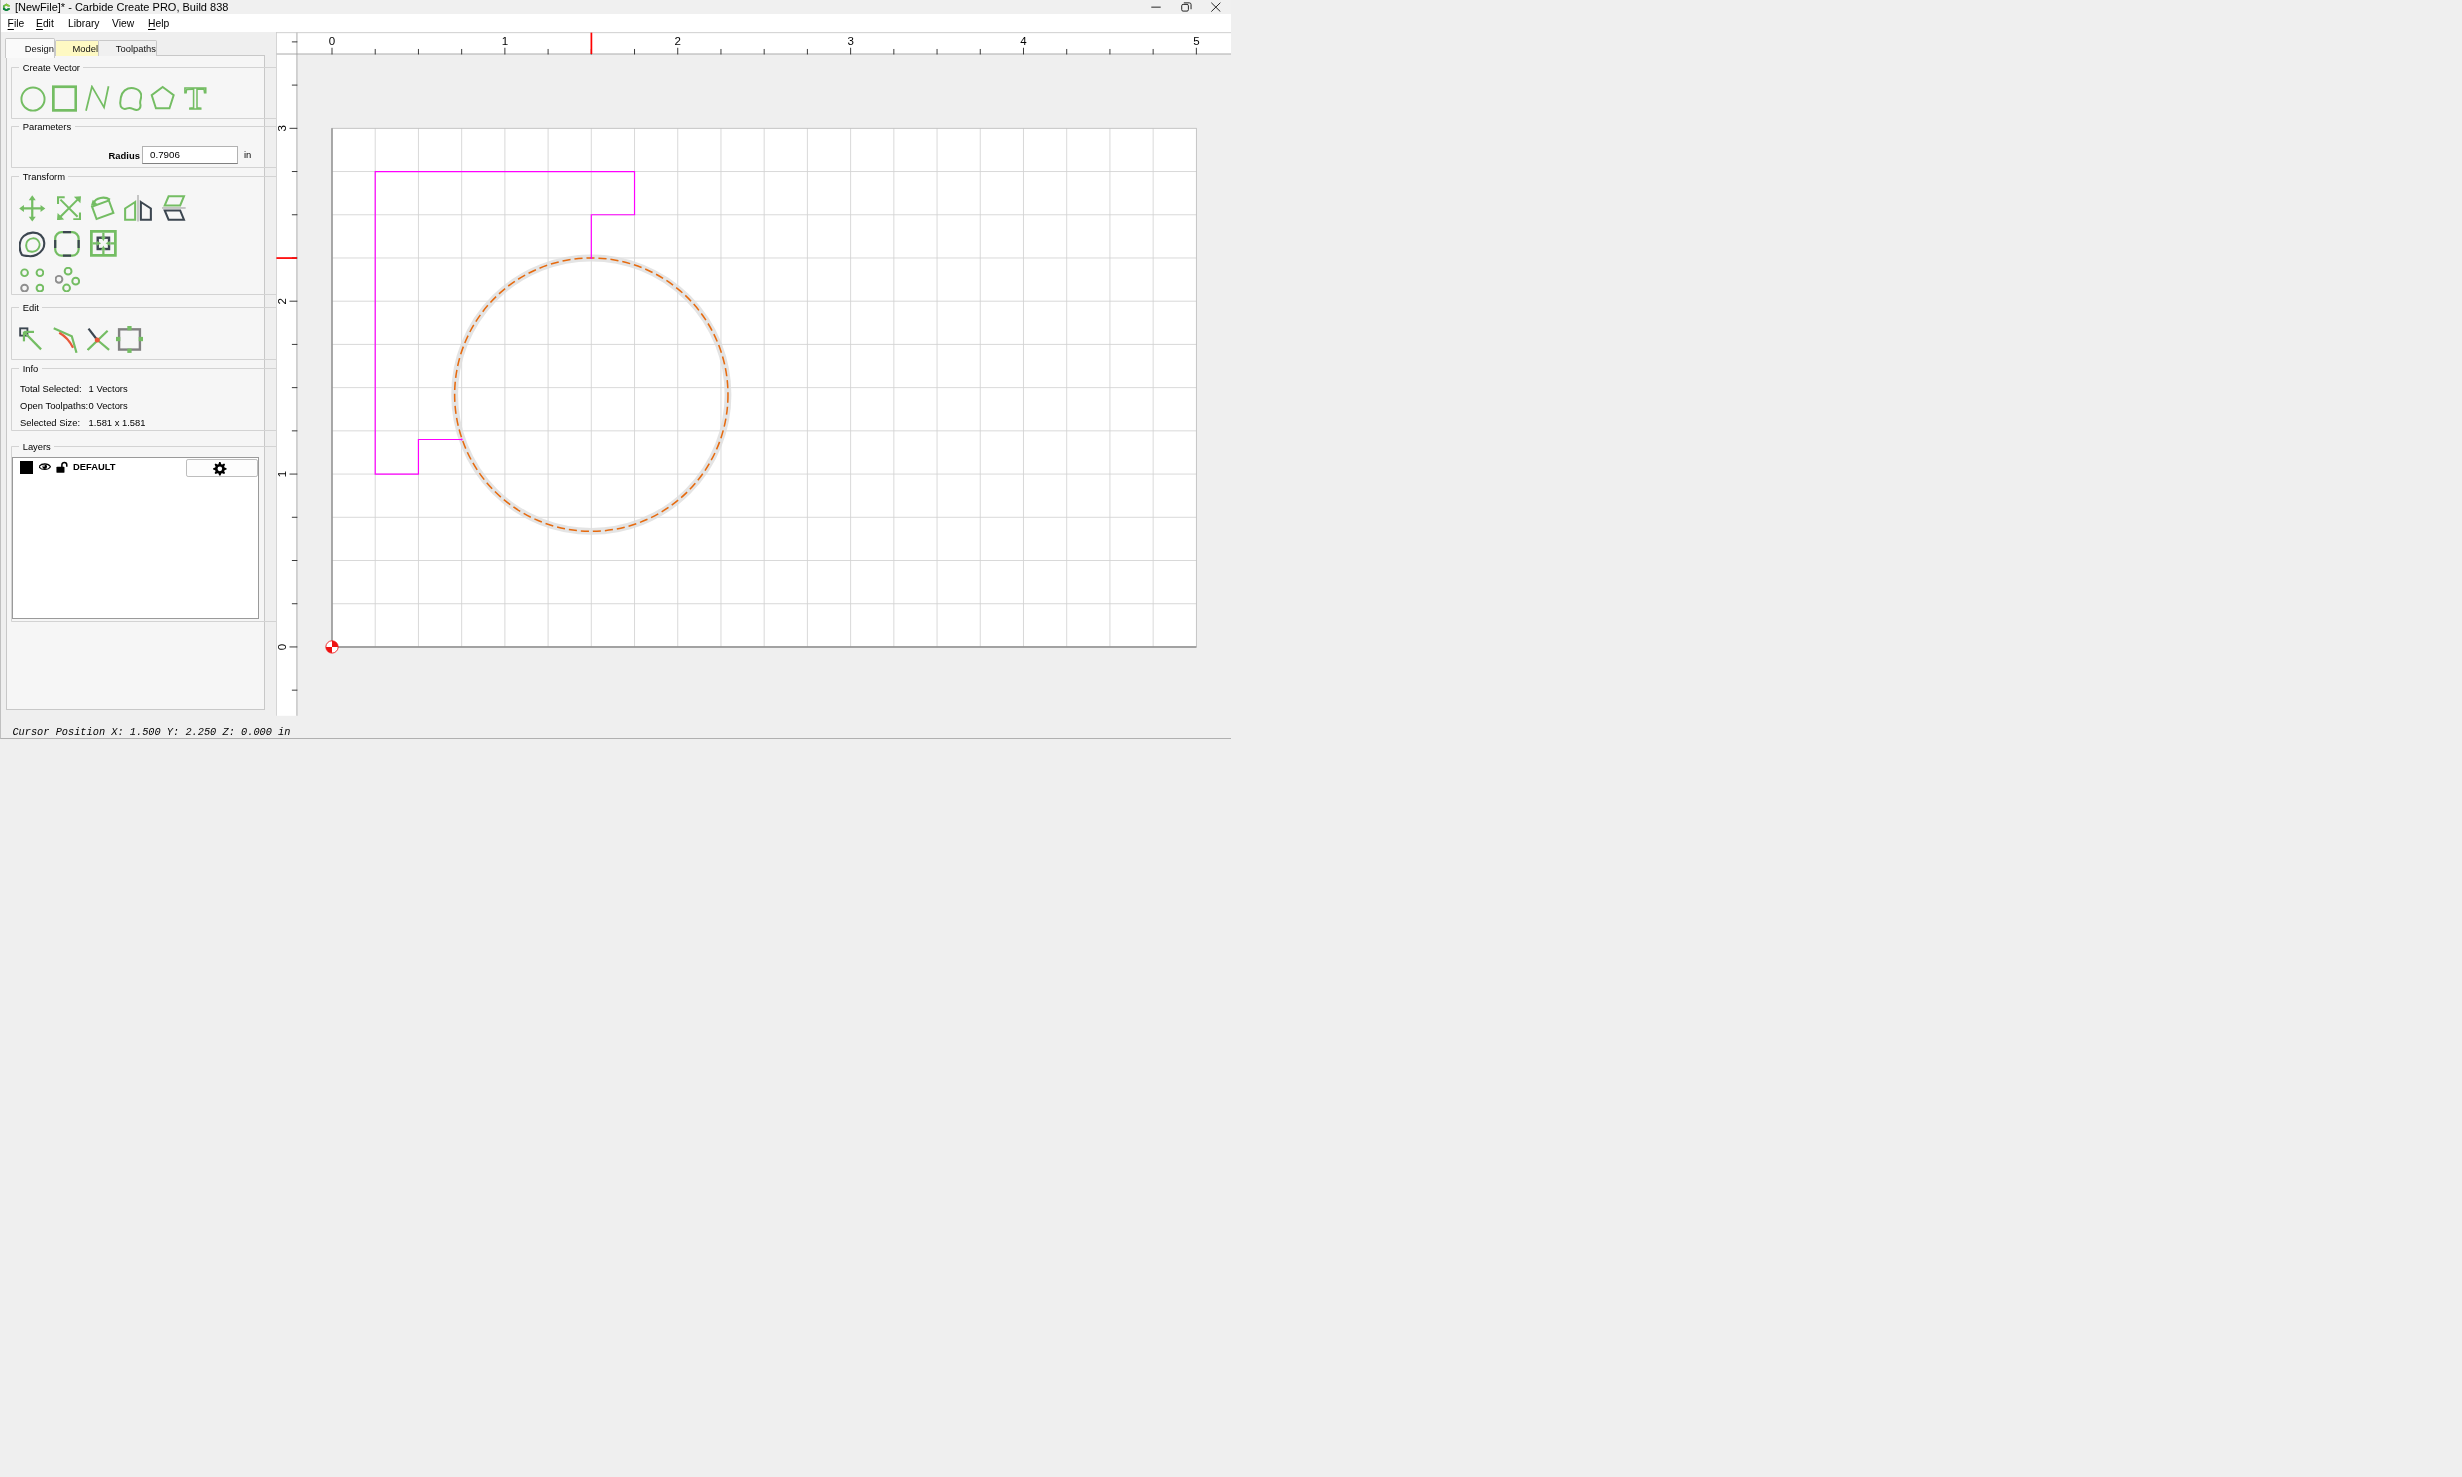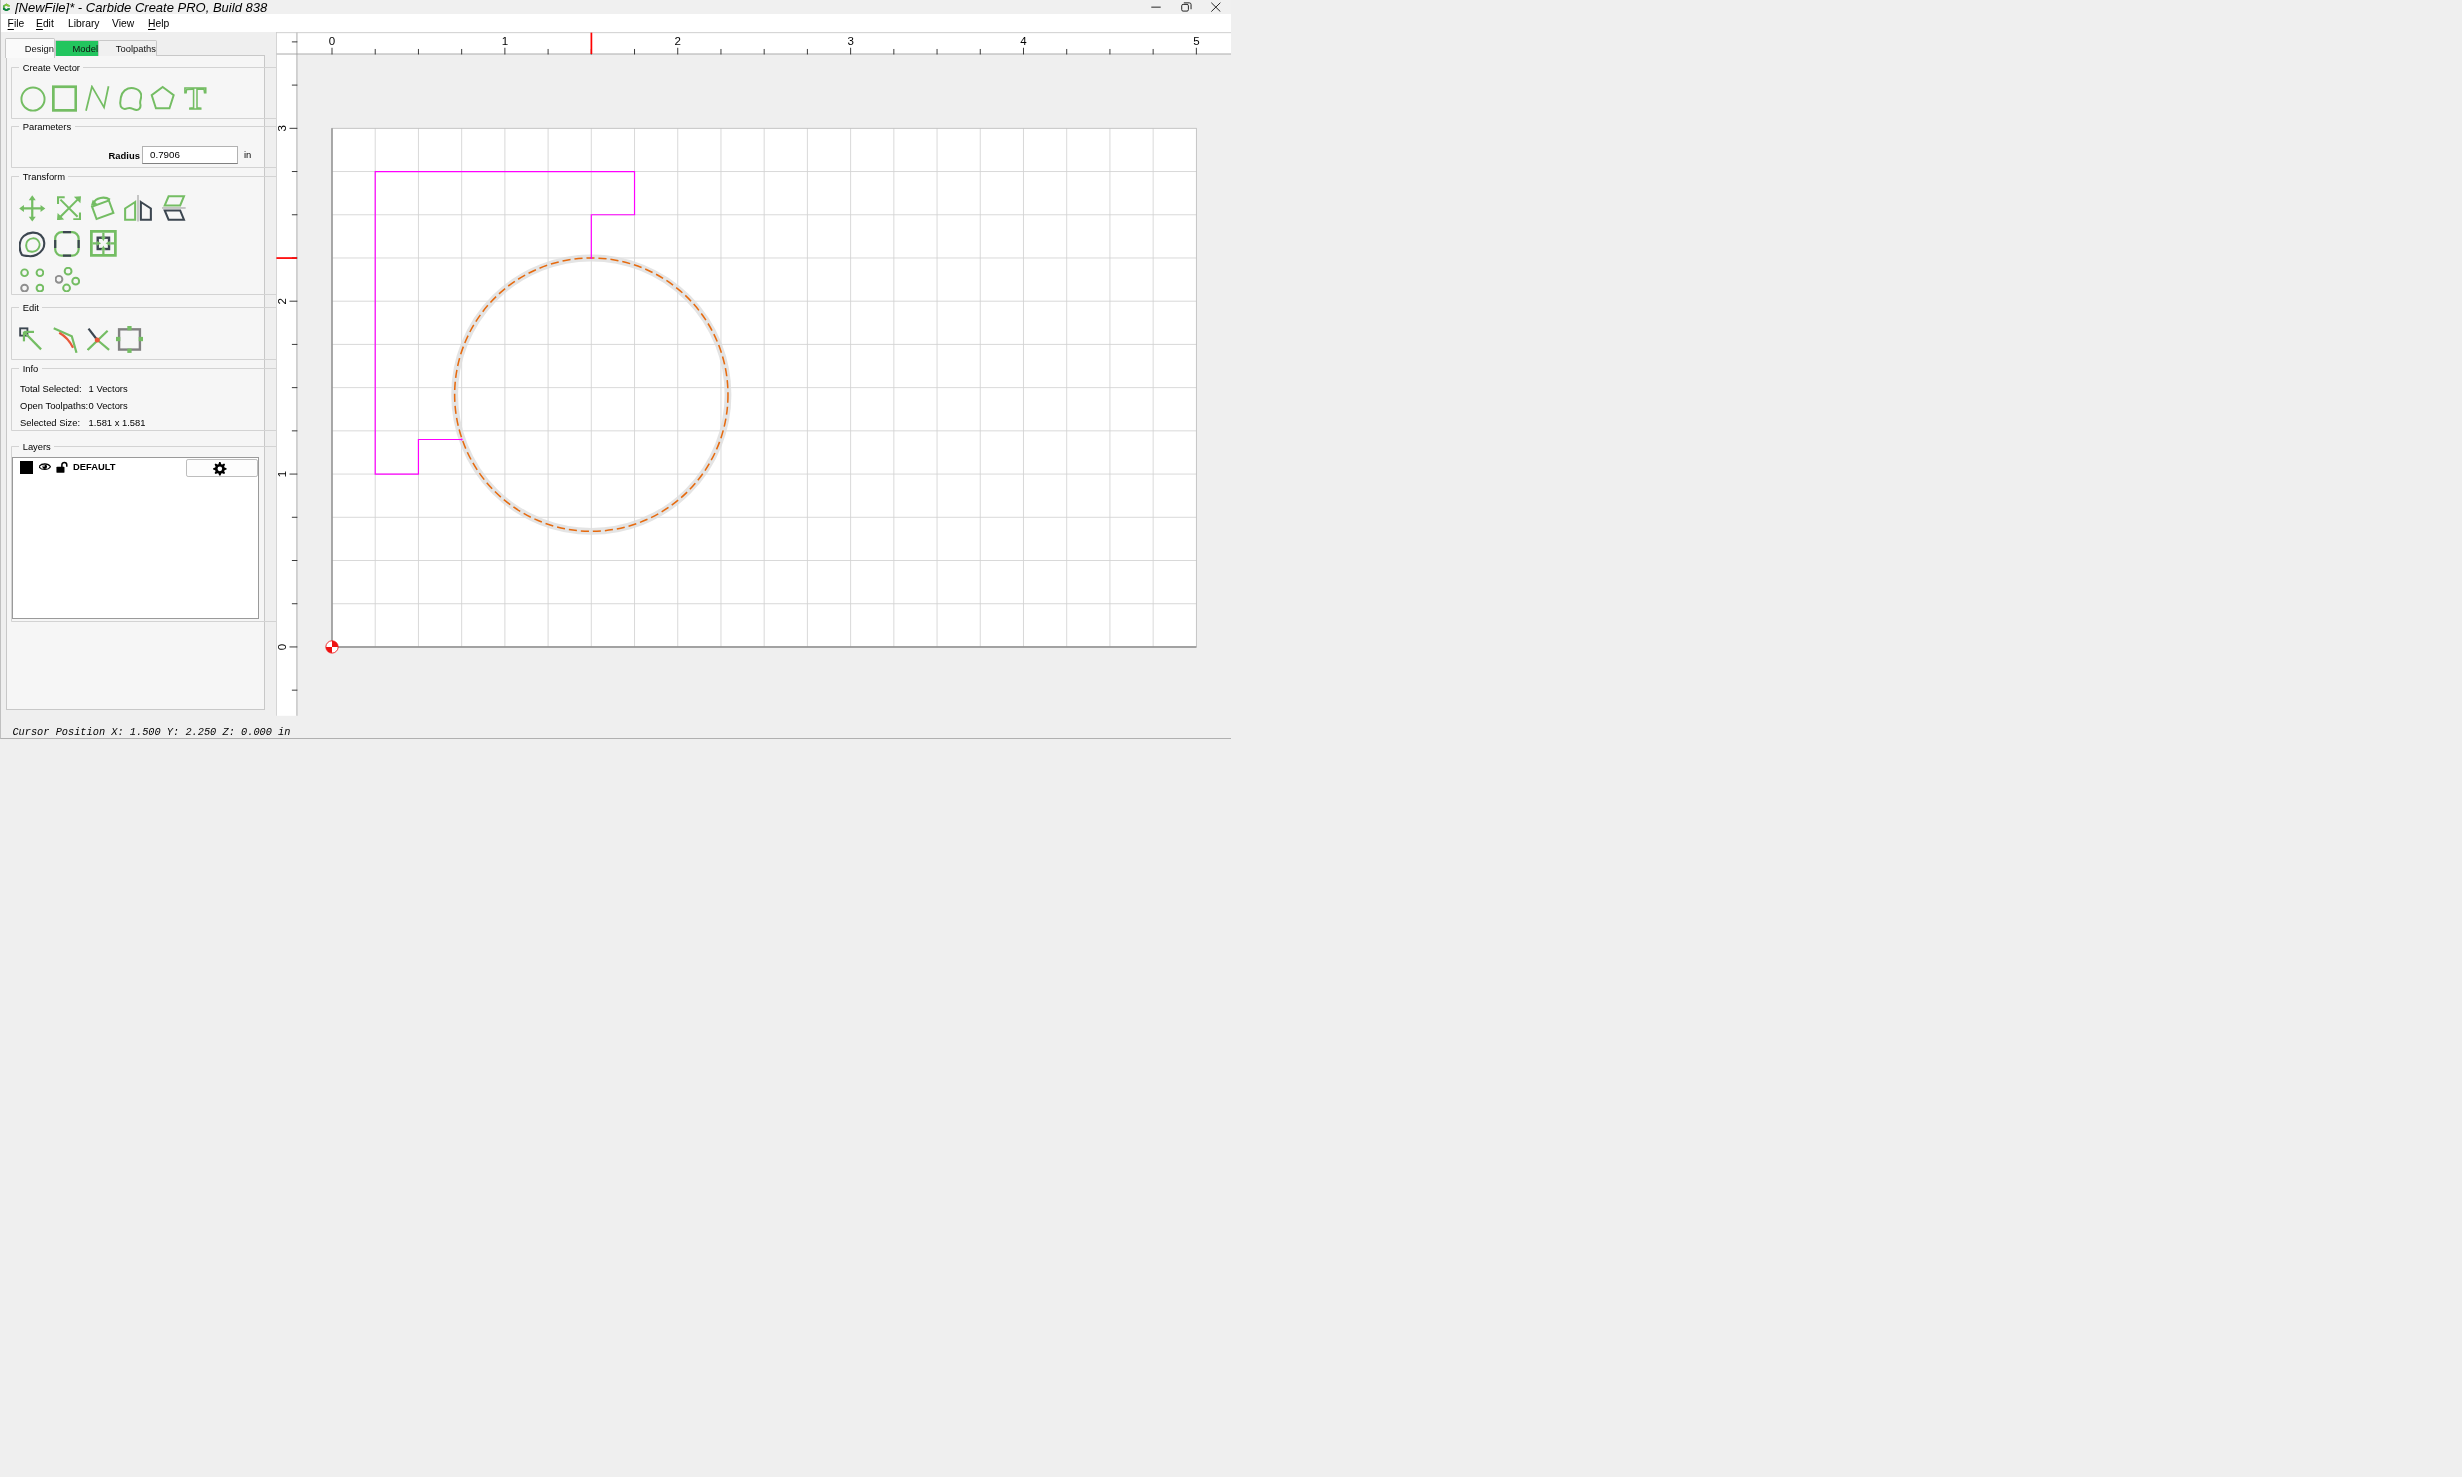--- a/index.html
+++ b/index.html
@@ -1,27 +1,27 @@
 <!DOCTYPE html>
 <html style="font-size:13.7px"><head><meta charset="utf-8">
 <style>
 html,body{margin:0;padding:0;}
 body{width:1231px;height:739px;overflow:hidden;position:relative;background:#efefef;
  font-family:"Liberation Sans",sans-serif;-webkit-font-smoothing:antialiased;}
 .abs{position:absolute;}
 #titlebar{left:0;top:0;width:1231px;height:14px;background:#f0f0f0;}
-#titletext{left:15px;top:0;height:14px;line-height:15px;font-size:13px;color:#000;font-style:italic;}
+#titletext{left:15px;top:0;height:14px;line-height:15px;font-size:11px;color:#000;}
 #menubar{left:0;top:14px;width:1231px;height:18px;background:#ffffff;}
 .menuitem{top:14px;height:18px;line-height:19px;font-size:10.3px;color:#000;}
 .menuitem u{text-decoration-thickness:0.9px;text-underline-offset:1.7px;}
 #winborder{left:0;top:0;width:1231px;height:738px;border-left:0.4px solid #c0c0c0;border-right:0.4px solid #b0b0b0;border-bottom:0.4px solid #b0b0b0;pointer-events:none;}
 
 .tab{font-size:9.4px;color:#111;text-align:right;box-sizing:border-box;}
 #tab-design{left:5px;top:38px;width:50px;height:19.7px;background:#fafafa;border:0.9px solid #c8c8c8;border-bottom:none;border-top-left-radius:1.7px;border-top-right-radius:1.7px;line-height:20.5px;z-index:3;}
-#tab-model{left:55px;top:40px;width:44px;height:16px;background:#22c55e;border:0.9px solid #c8c8c8;border-bottom:none;border-top-left-radius:1.7px;border-top-right-radius:1.7px;line-height:16.2px;z-index:2;}
+#tab-model{left:55px;top:40px;width:44px;height:16px;background:#fef9c3;border:0.9px solid #c8c8c8;border-bottom:none;border-top-left-radius:1.7px;border-top-right-radius:1.7px;line-height:16.2px;z-index:2;}
 #tab-tool{left:98px;top:40px;width:59px;height:16px;background:#f0f0f0;border:0.9px solid #c8c8c8;border-bottom:none;border-top-left-radius:1.7px;border-top-right-radius:1.7px;line-height:16.2px;z-index:2;}
 #pane{left:6.2px;top:55px;width:259px;height:655px;background:#f6f6f6;border:0.9px solid #c8c8c8;box-sizing:border-box;}
 
 .gbox{left:10.6px;width:278px;border:0.9px solid #d3d3d3;border-radius:0.9px;box-sizing:border-box;padding-left:18px;}
 .gtitle{font-size:9.4px;color:#000;background:#f6f6f6;padding:0 3.4px;position:absolute;top:-6.4px;left:7.7px;line-height:11px;}
 #gb-create{top:67px;height:52px;}
 #gb-params{top:126px;height:42px;}
 #gb-transform{top:176px;height:119px;}
 #gb-edit{top:307px;height:53px;}
 #gb-info{top:368px;height:63px;}

